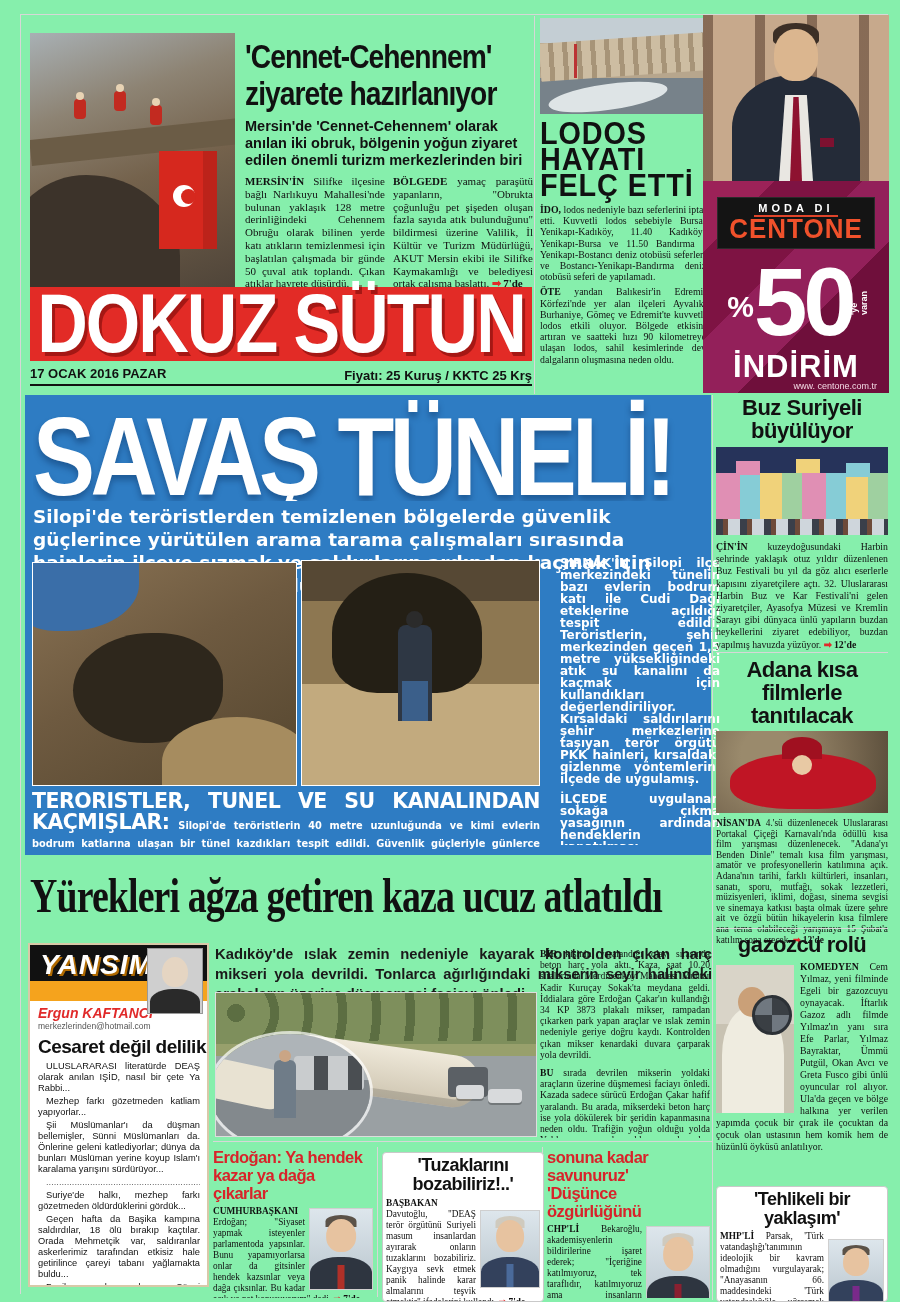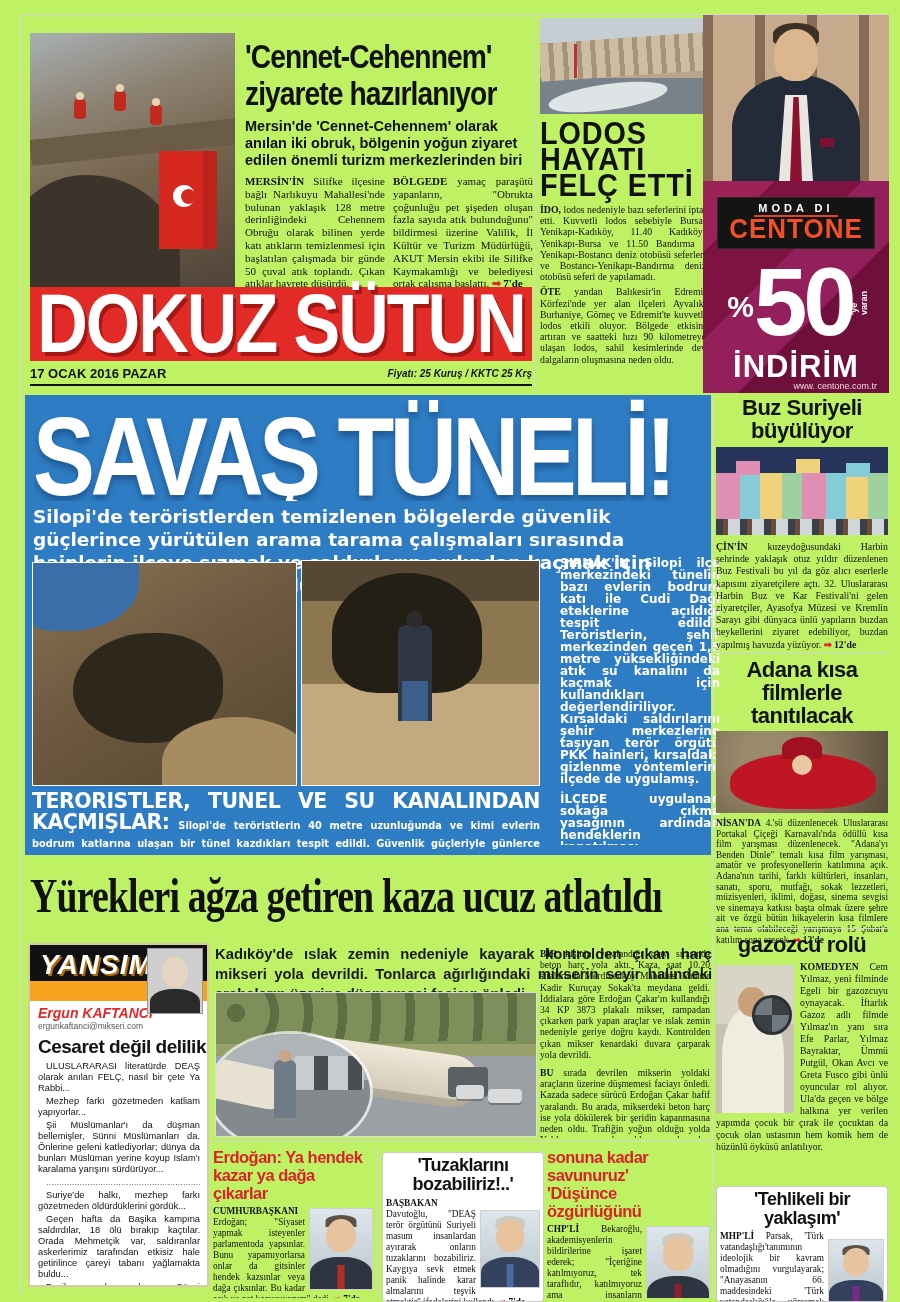--- a/index.html
+++ b/index.html
@@ -1,16 +1,16 @@
 <!DOCTYPE html>
 <html><head>
 <meta charset="utf-8">
 <style>
   html,body{margin:0;padding:0;background:#fff;}
-  .page{position:relative;width:900px;height:1302px;background:#bef264;overflow:hidden;
+  .page{position:relative;width:900px;height:1302px;background:#86efac;overflow:hidden;
         font-family:"Liberation Sans",sans-serif;color:#111;}
   .abs{position:absolute;}
   .rule-v{position:absolute;width:1px;background:#d7d7d7;}
   .rule-h{position:absolute;height:1px;background:#d7d7d7;}
   .photo{position:absolute;overflow:hidden;}
   .jt{text-align:justify;}
   .lead{font-weight:bold;}
   .ref{white-space:nowrap;font-weight:bold;color:#111;}
   .arrow-icon{color:#e02a2a;font-weight:bold;}
   .arrow-icon::before{content:"➡";margin-right:2px;}
@@ -57,21 +57,21 @@
   .ad-pct{font-size:30px;font-weight:900;vertical-align:18px;}
   .ad-num{font-size:96px;font-weight:900;letter-spacing:-4px;line-height:90px;}
   .ad-upto{display:inline-block;transform:rotate(-90deg) translateX(18px);font-size:9px;font-weight:bold;width:12px;}
   .ad-ind{position:absolute;left:0;top:168px;width:100%;text-align:center;color:#fff;font-weight:900;font-size:31px;letter-spacing:1px;}
   .ad-url{position:absolute;right:12px;top:200px;color:#f3d9e4;font-size:9px;text-align:right;}
   
   .mast{background:#e22b26;display:flex;align-items:center;justify-content:center;}
   .mast-title{color:#fff;font-weight:900;font-size:70px;letter-spacing:-2px;white-space:nowrap;
      transform:scaleY(1.18) scaleX(1.0);text-shadow:3px 3px 0 rgba(90,0,0,.45);}
   .mast-date{font-weight:900;font-size:13px;}
-  .mast-price{font-weight:bold;font-size:10px;font-style:italic;}
+  .mast-price{font-weight:bold;font-size:13px;}
   
   .blue{background:#2e7cc3;}
   .savas-h{color:#fff;font-weight:900;font-size:100px;letter-spacing:-5px;white-space:nowrap;
      transform:scaleX(.93) scaleY(1.12);transform-origin:left center;text-shadow:0 4px 6px rgba(0,30,70,.35);}
   .savas-deck{color:#fff;font-weight:bold;font-size:18.5px;line-height:23px;font-family:"DejaVu Sans",sans-serif;}
   .blue-body{color:#fff;font-family:"DejaVu Sans",sans-serif;font-weight:bold;font-size:12px;line-height:12px;margin-left:16px;}
   .blue-body p{margin:0 0 8px 0;}
   .tunnel1{background:linear-gradient(150deg,#8a7354 0%,#6e5a40 45%,#55462f 100%);border:1px solid #fff;}
   .t1-tarp{position:absolute;left:-14px;top:-10px;width:120px;height:78px;background:#3a6ea8;border-radius:0 0 60% 30%;}
   .t1-pit{position:absolute;left:40px;top:70px;width:150px;height:110px;background:#2e271c;border-radius:55% 45% 50% 50%;}
@@ -295,24 +295,24 @@
 
   <div class="abs yans" style="left:28px;top:943px;width:177px;height:340px;overflow:hidden;">
     <div class="yans-head">
       <div class="yans-brand">YANSIMA</div>
       <div class="yans-photo">
         <div class="yp-face"></div>
         <div class="yp-suit"></div>
       </div>
     </div>
     <div class="yans-author">Ergun KAFTANCI</div>
-    <div class="yans-email">ergunkaftanci@mikseri.com</div>
+    <div class="yans-email">merkezlerinden@hotmail.com</div>
     <div class="yans-title">Cesaret değil delilik</div>
     <div class="yans-body jt">
-      <p>ULUSLARARASI literatürde DEAŞ olarak anılan FELÇ, nasıl bir çete Ya Rabbi...</p>
+      <p>ULUSLARARASI literatürde DEAŞ olarak anılan IŞİD, nasıl bir çete Ya Rabbi...</p>
       <p>Mezhep farkı gözetmeden katliam yapıyorlar...</p>
       <p>Şii Müslümanlar'ı da düşman bellemişler, Sünni Müslümanları da. Önlerine geleni katlediyorlar; dünya da bunları Müslüman yerine koyup Islam'ı karalama yarışını sürdürüyor...</p>
       <p style="overflow:hidden;white-space:nowrap;color:#666;">...................................................................</p>
       <p>Suriye'de halkı, mezhep farkı gözetmeden öldürdüklerini gördük...</p>
       <p>Geçen hafta da Başika kampına saldırdılar, 18 ölü bırakıp kaçtılar. Orada Mehmetçik var, saldıranlar askerlerimiz tarafından etkisiz hale getirilince çareyi tabanı yağlamakta buldu...</p>
       <p>Başika kampında Sünni Müslümanlarla Peşmergeler askeri eğitim alıyor. Eğitimi verenler de Türk Silahlı Kuvvetleri mensupları. IŞİD denilen dinci katil sürüsü işte bu kampa o nedenle saldırdı ama boyunun da ölçüsünü aldı...</p>
     </div>
 
   </div>
 

